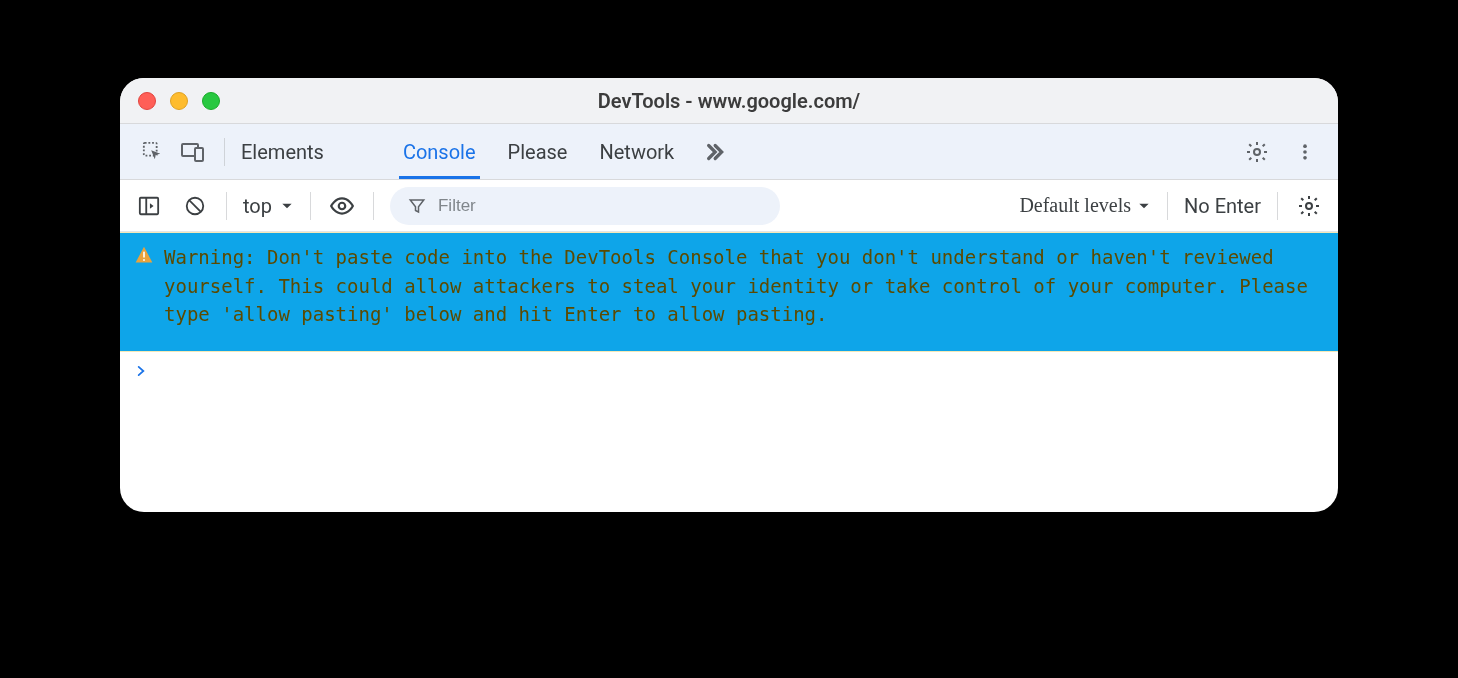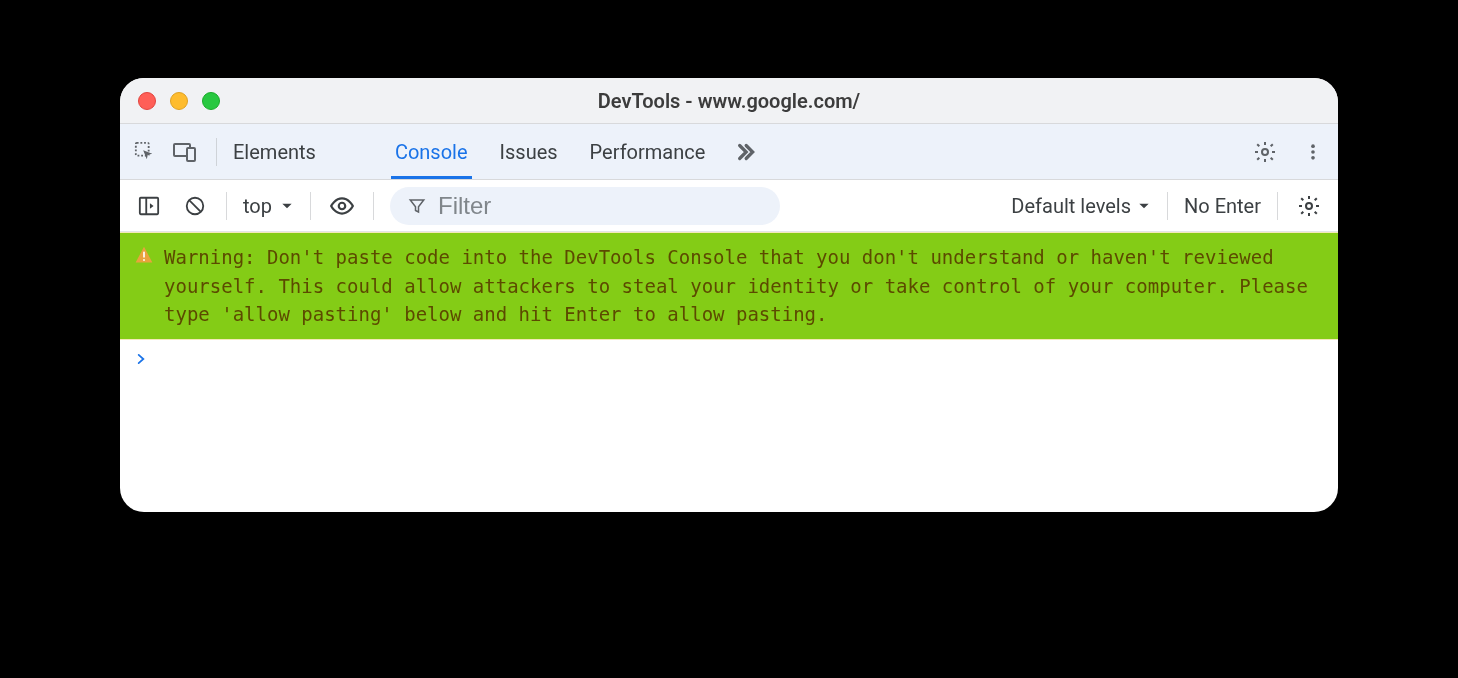--- a/index.html
+++ b/index.html
@@ -47,21 +47,21 @@
     font-size: 20px;
     font-weight: 600;
     color: #3c3c3c;
   }
   
   .tabstrip {
     height: 56px;
     background: #edf2fa;
     display: flex;
     align-items: center;
-    padding: 0 10px;
+    padding: 0 18px;
     border-bottom: 1px solid #d8d9db;
     font-size: 20px;
     color: #3c4043;
   }
   .inspector-icon, .device-icon {
     width: 28px; height: 28px;
     display:flex; align-items:center; justify-content:center;
     color:#5f6368;
   }
   .inspector-icon { margin-right: 10px; }
@@ -132,46 +132,47 @@
     display:flex;
     align-items:center;
     padding:0 18px;
     gap:12px;
     color:#5f6368;
     width: 390px;
   }
   .filter-box input {
     border:none;
     background:transparent;
-    font-size:24px;
+    font-size:17px;
     color:#4c1d95;
     outline:none;
     flex:1;
   }
   .filter-box input::placeholder { color:#80868b; }
   .levels {
     display:flex; align-items:center; gap:6px;
     color:#3c4043;
     cursor:pointer;
     margin-left:auto;
+    font-family:Liberation Serif, serif;
   }
   .vdiv {
     width:1px; height:28px; background:#d8d9db;
   }
   
   .console-body {
     min-height: 280px;
     font-family: "SF Mono", Menlo, Monaco, Consolas, monospace;
     font-size: 19px;
   }
   .warning-row {
-    background:#84cc16;
+    background:#0ea5e9;
     border-top:1px solid #f4e9b8;
     border-bottom:1px solid #f4e9b8;
-    padding:10px 14px 10px 14px;
+    padding:10px 14px 22px 14px;
     display:flex;
     gap:10px;
     line-height:1.5;
     color:#5c4a00;
   }
   .warn-icon {
     color:#e8a33d;
     flex-shrink:0;
     margin-top:2px;
   }
@@ -212,22 +213,22 @@
     <div class="icon-btn device-icon">
       <svg width="24" height="22" viewBox="0 0 24 22" fill="none" stroke="currentColor" stroke-width="2">
         <rect x="1" y="3" width="16" height="12" rx="1"></rect>
         <rect x="14" y="7" width="8" height="13" rx="1" fill="#edf2fa"></rect>
       </svg>
     </div>
     <div class="divider"></div>
     <div class="tabs">
       <div class="tab">Elements</div>
       <div class="tab active">Console</div>
-      <div class="tab">Issues</div>
-      <div class="tab">Performance</div>
+      <div class="tab">Please</div>
+      <div class="tab">Network</div>
     </div>
     <div class="icon-btn overflow-icon">
       <svg width="26" height="26" viewBox="0 0 24 24" fill="none" stroke="currentColor" stroke-width="3" stroke-linecap="round">
         <path d="M8 6 L14 12 L8 18"></path>
         <path d="M14 6 L20 12 L14 18"></path>
       </svg>
     </div>
     <div class="right-icons">
       <div class="icon-btn">
         <svg width="24" height="24" viewBox="0 0 24 24" fill="none" stroke="currentColor" stroke-width="2">

